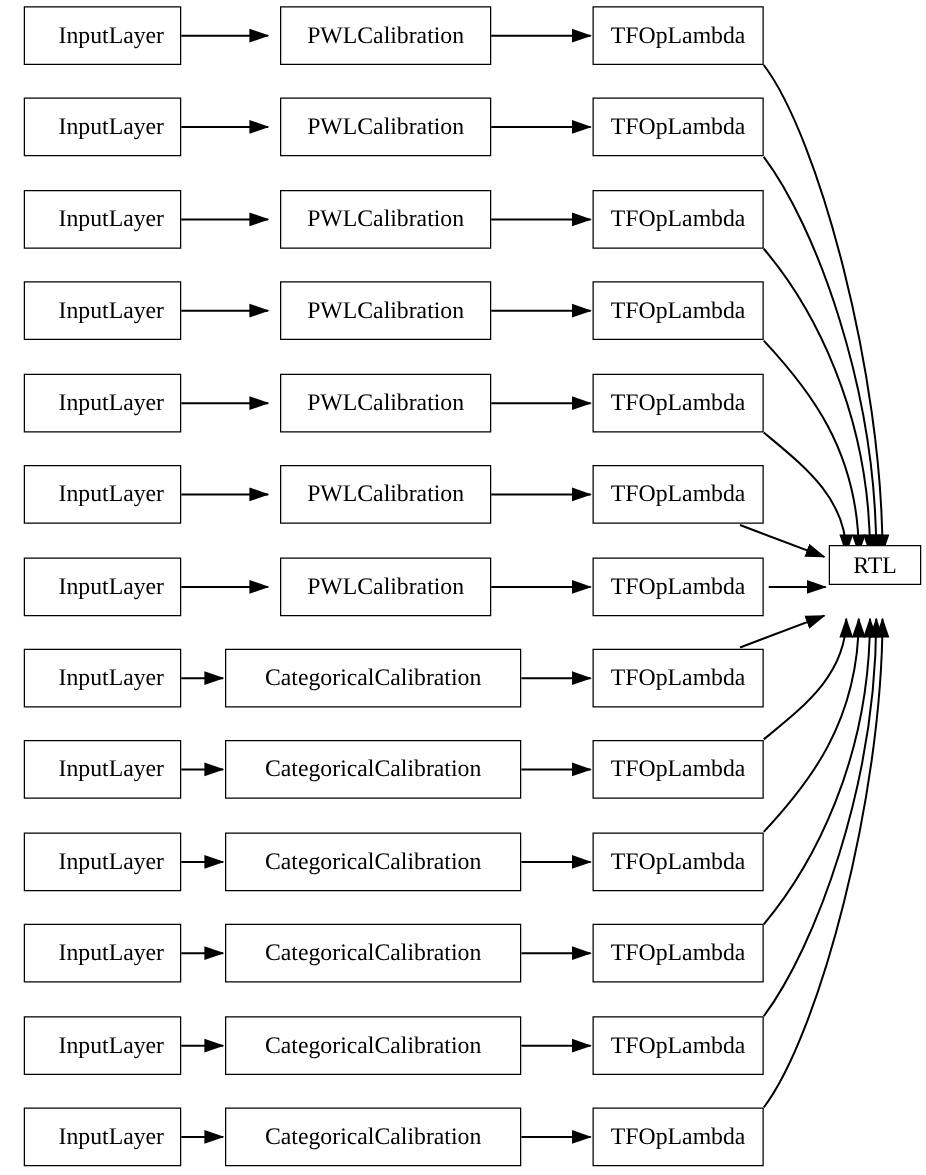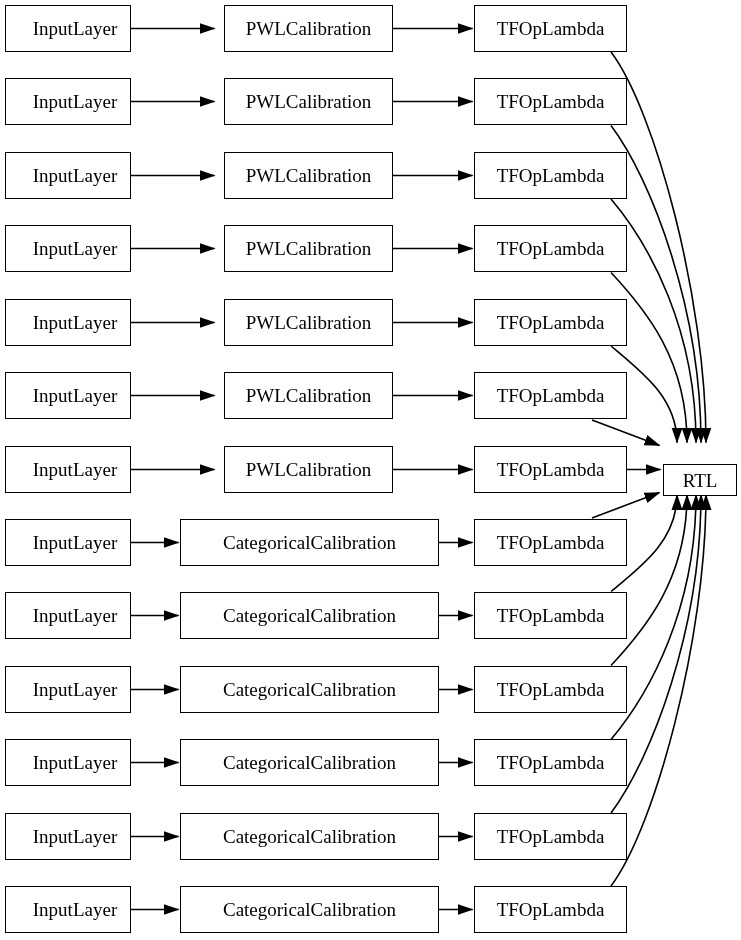--- a/index.html
+++ b/index.html
@@ -11,25 +11,25 @@
     overflow:hidden; font-family:"Liberation Serif","DejaVu Serif",serif;
   }
   .edges{position:absolute; left:0; top:0; width:741px; height:940px;}
   .edges path.e{stroke:var(--edge); stroke-width:1.6; fill:none;}
   .node{
     position:absolute; height:47px; box-sizing:border-box;
     border:1.6px solid var(--line); background:var(--fill); color:var(--text);
     display:flex; align-items:center; justify-content:center;
     font-size:19px; line-height:1; white-space:nowrap;
   }
-  .input{left:5px;  width:126px;padding-left:14px;}
+  .input{left:19px;  width:126px;padding-left:14px;}
   .pwl  {left:224px; width:169px;}
-  .cat  {left:180px; width:259px;}
-  .tfop {left:474px; width:153px;}
-  .rtl  {left:663px; top:464px; width:74px; height:32px;}
+  .cat  {left:180px; width:237px;}
+  .tfop {left:474px; width:137px;}
+  .rtl  {left:663px; top:436px; width:74px; height:32px;}
 </style>
 </head>
 <body>
 
 <div class="canvas">
 
   <svg class="edges" viewBox="0 0 741 940" xmlns="http://www.w3.org/2000/svg">
     <defs>
       <marker id="arrow" viewBox="0 0 16 12" refX="15" refY="6" markerWidth="16" markerHeight="12" markerUnits="userSpaceOnUse" orient="auto">
         <path d="M 0 0.5 L 16 6 L 0 11.5 z" fill="var(--edge)"></path>

